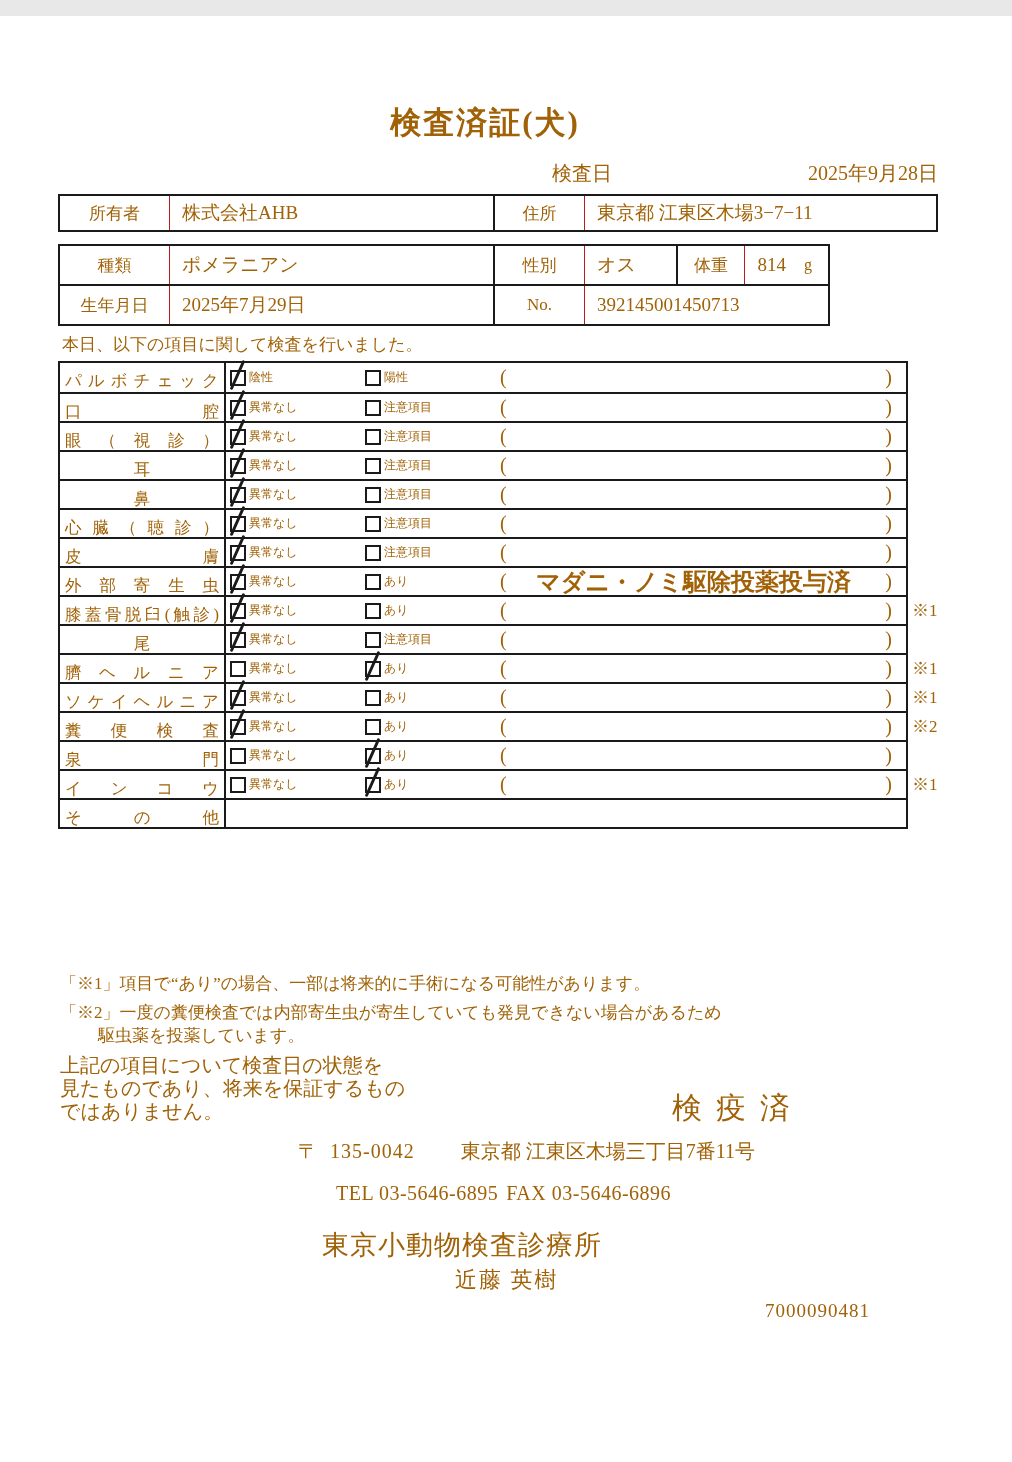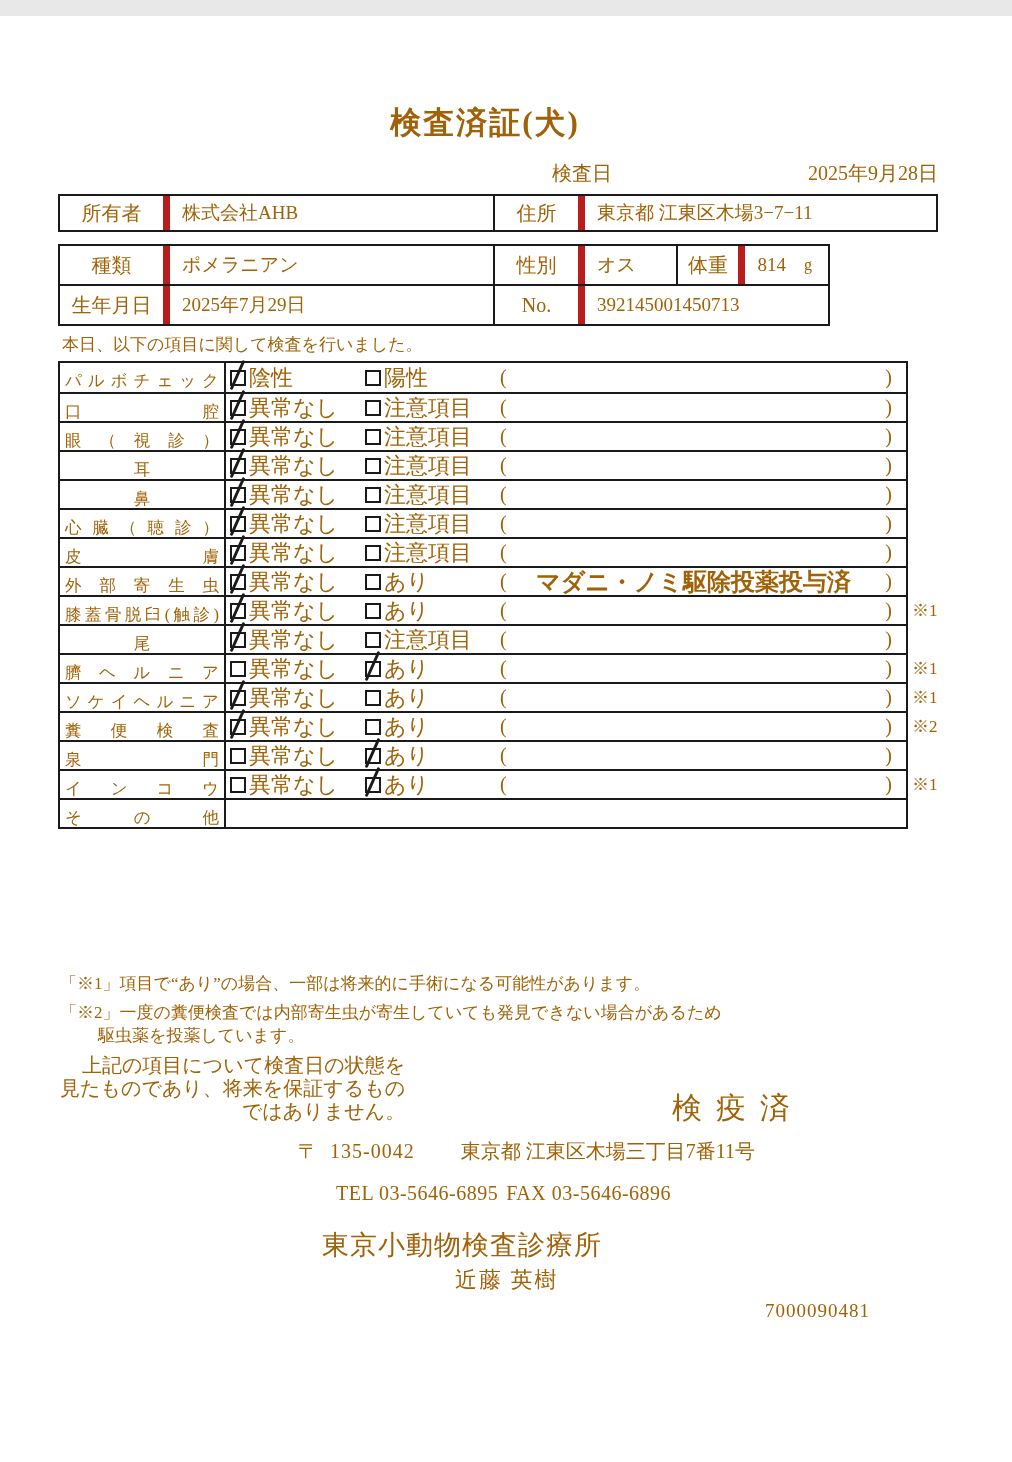--- a/index.html
+++ b/index.html
@@ -25,21 +25,21 @@
   
   .tbl{position:absolute;left:58px;border:2px solid #1a1a1a;box-sizing:border-box;}
   .tbl .trow{display:grid;height:38px;}
   .tbl .trow + .trow{border-top:2px solid #1a1a1a;}
   .tbl-a{top:178px;width:880px;}
   .tbl-a .trow{height:34px;grid-template-columns:110px 325px 90px 1fr;}
   .tbl-b{top:228px;width:772px;}
   .row-species{grid-template-columns:110px 325px 90px 93px 67px 1fr;}
   .row-birth{grid-template-columns:110px 325px 90px 1fr;}
   .cell{display:flex;align-items:center;box-sizing:border-box;overflow:hidden;}
-  .cell.lab{justify-content:center;font-size:20px;border-right:7px solid #b91c1c;}
+  .cell.lab{justify-content:center;font-size:17px;border-right:1px solid #b91c1c;}
   .cell.val{padding-left:12px;font-size:19px;}
   .cell.val.bordered{border-right:2px solid #1a1a1a;}
   .cell.weight{justify-content:flex-end;padding-right:16px;gap:18px;font-size:19px;}
   .cell.weight .unit{font-size:16px;}
   
   .intro{position:absolute;left:62px;top:317px;font-size:17px;}
   
   .checklist{
     position:absolute;left:58px;top:345px;width:850px;
     border:2px solid #1a1a1a;box-sizing:border-box;
@@ -47,21 +47,21 @@
   .cl-row{position:relative;height:29px;box-sizing:border-box;}
   .cl-row + .cl-row{border-top:2px solid #1a1a1a;}
   .cl-label{
     position:absolute;left:0;top:0;bottom:0;width:166px;
     border-right:2px solid #1a1a1a;box-sizing:border-box;
     padding:0 5px;font-size:16.5px;line-height:35px;
     text-align:justify;text-align-last:justify;text-justify:inter-character;
     white-space:nowrap;overflow:hidden;
   }
   .cl-label.center{text-align-last:center;}
-  .opt{position:absolute;top:0;bottom:0;display:flex;align-items:center;font-size:22px;white-space:nowrap;text-align:center;}
+  .opt{position:absolute;top:0;bottom:0;display:flex;align-items:center;font-size:12px;white-space:nowrap;text-align:center;}
   .opt1{left:170px;}
   .opt2{left:305px;}
   .box{width:12px;height:12px;border:2px solid #1a1a1a;margin-right:3px;position:relative;flex:none;}
   .box.checked::after{
     content:"";position:absolute;left:4px;top:-13px;width:3px;height:32px;
     background:#1a1a1a;transform:rotate(24deg);border-radius:2px;
   }
   .paren{position:absolute;top:0;bottom:0;display:flex;align-items:center;font-size:20px;}
   .paren.open{left:440px;}
   .paren.close{right:14px;}
@@ -69,21 +69,21 @@
     position:absolute;left:455px;right:34px;top:0;bottom:0;
     display:flex;align-items:center;justify-content:center;
     font-size:24px;font-weight:bold;white-space:nowrap;
   }
   .rownote{position:absolute;left:852px;top:0;bottom:0;display:flex;align-items:center;font-size:17px;white-space:nowrap;}
   
   .fn{position:absolute;font-size:17px;white-space:nowrap;}
   .fn1{left:60px;top:956px;}
   .fn2a{left:60px;top:985px;}
   .fn2b{left:98px;top:1008px;}
-  .disclaimer{position:absolute;left:60px;top:1038px;font-size:20px;line-height:23px;text-align:right;}
+  .disclaimer{position:absolute;left:60px;top:1038px;font-size:20px;line-height:23px;}
   .stamp{
     position:absolute;left:672px;top:1072px;
     font-size:30px;letter-spacing:14px;white-space:nowrap;
   }
   
   .postal-line{position:absolute;left:298px;top:1122px;font-size:20px;display:flex;align-items:baseline;}
   .postal-line .pmark{margin-right:12px;}
   .postal-line .pcode{margin-right:46px;letter-spacing:1px;}
   .tel-line{position:absolute;left:336px;top:1166px;font-size:20px;display:flex;gap:8px;letter-spacing:0.5px;}
   .clinic-name{position:absolute;left:322px;top:1211px;font-size:27px;letter-spacing:1px;}

